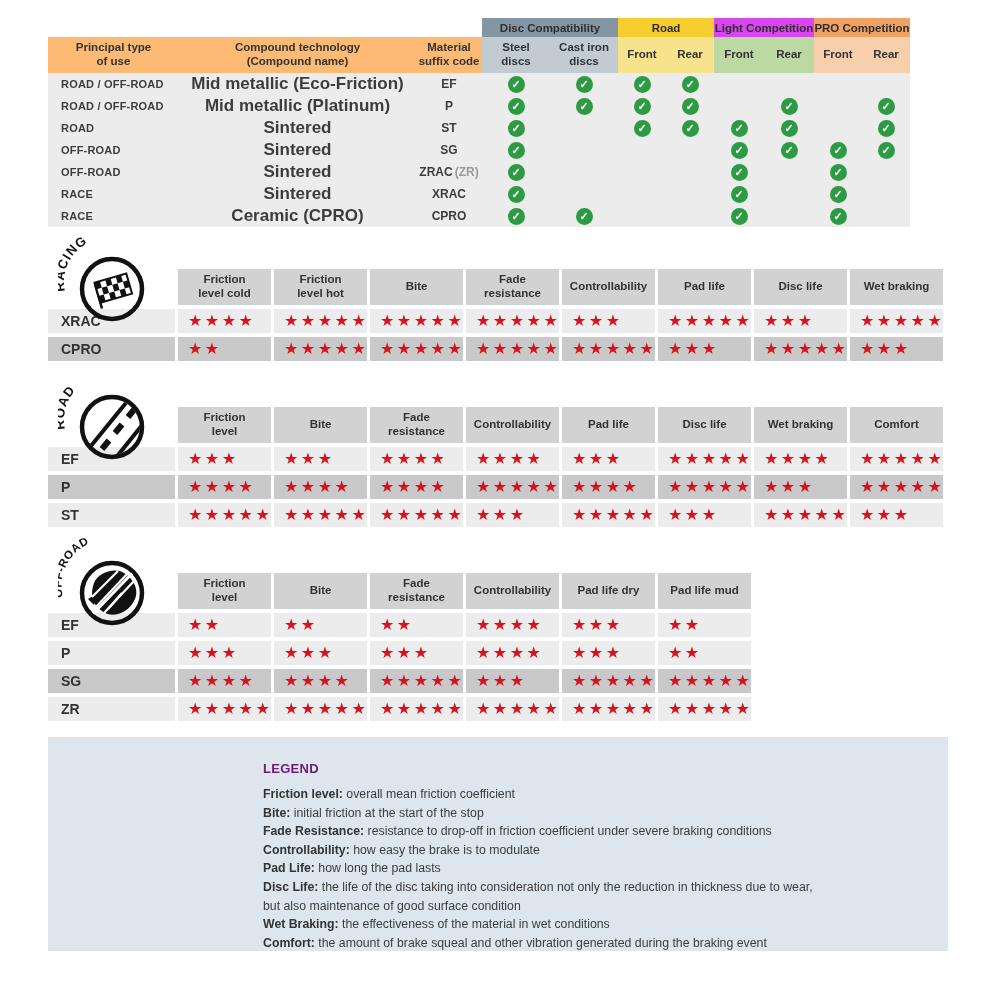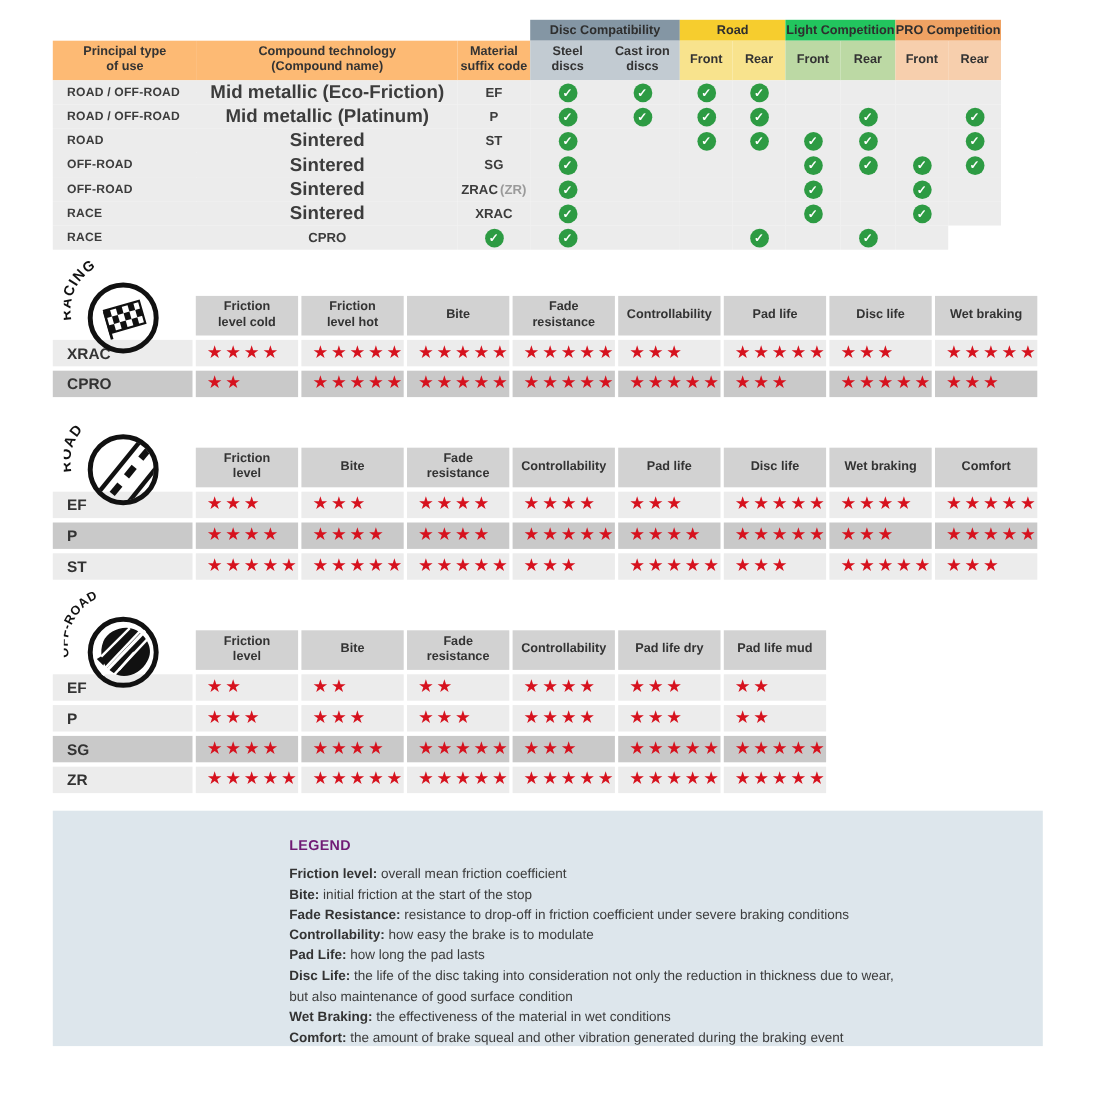--- a/index.html
+++ b/index.html
@@ -6,21 +6,21 @@
   body{width:1000px;height:1000px;font-family:"Liberation Sans",sans-serif;color:#3c3c3c;overflow:hidden;}
   .page{padding:18px 52px 0 48px;width:900px;}
 
   
   .compat{display:grid;grid-template-columns:131px 237px 66px 68px 68px 48px 48px 50px 50px 48px 48px;gap:0;}
   .cell{display:flex;align-items:center;justify-content:center;text-align:center;box-sizing:border-box;}
   .spacer3{grid-column:span 3;}
   .ghead{height:19px;font-size:11.5px;font-weight:bold;color:#2e2e2e;grid-column:span 2;}
   .g-disc{background:#8496a4;}
   .g-road{background:#f6cd2e;}
-  .g-lc{background:#22c55e;}
+  .g-lc{background:#d946ef;}
   .g-pro{background:#efa263;}
   .chead{height:36px;background:#fdba74;font-size:11.5px;font-weight:bold;white-space:pre-line;line-height:1.2;color:#333;}
   .chead.sub-disc{background:#c2cbd2;}
   .chead.sub-road{background:#f8e38d;}
   .chead.sub-lc{background:#bcd9a4;}
   .chead.sub-pro{background:#f7cfad;}
   .row-cell{height:22px;background:#ececec;}
   .use{font-weight:bold;font-size:11px;justify-content:flex-start;padding-left:13px;letter-spacing:.2px;}
   .compound{font-weight:bold;font-size:17px;}
   .suffix{font-weight:bold;font-size:12px;}
@@ -187,20 +187,21 @@
       <div class="cell row-cell"></div>
       <div class="cell row-cell">
         <span class="chk">✓</span>
       </div>
       <div class="cell row-cell"></div>
       <div class="cell row-cell">
         <span class="chk">✓</span>
       </div>
       <div class="cell row-cell"></div>
       <div class="cell row-cell use">RACE</div>
+      <div class="cell row-cell compound">Ceramic (CPRO)</div>
       <div class="cell row-cell suffix">CPRO</div>
       <div class="cell row-cell">
         <span class="chk">✓</span>
       </div>
       <div class="cell row-cell">
         <span class="chk">✓</span>
       </div>
       <div class="cell row-cell"></div>
       <div class="cell row-cell"></div>
       <div class="cell row-cell">

